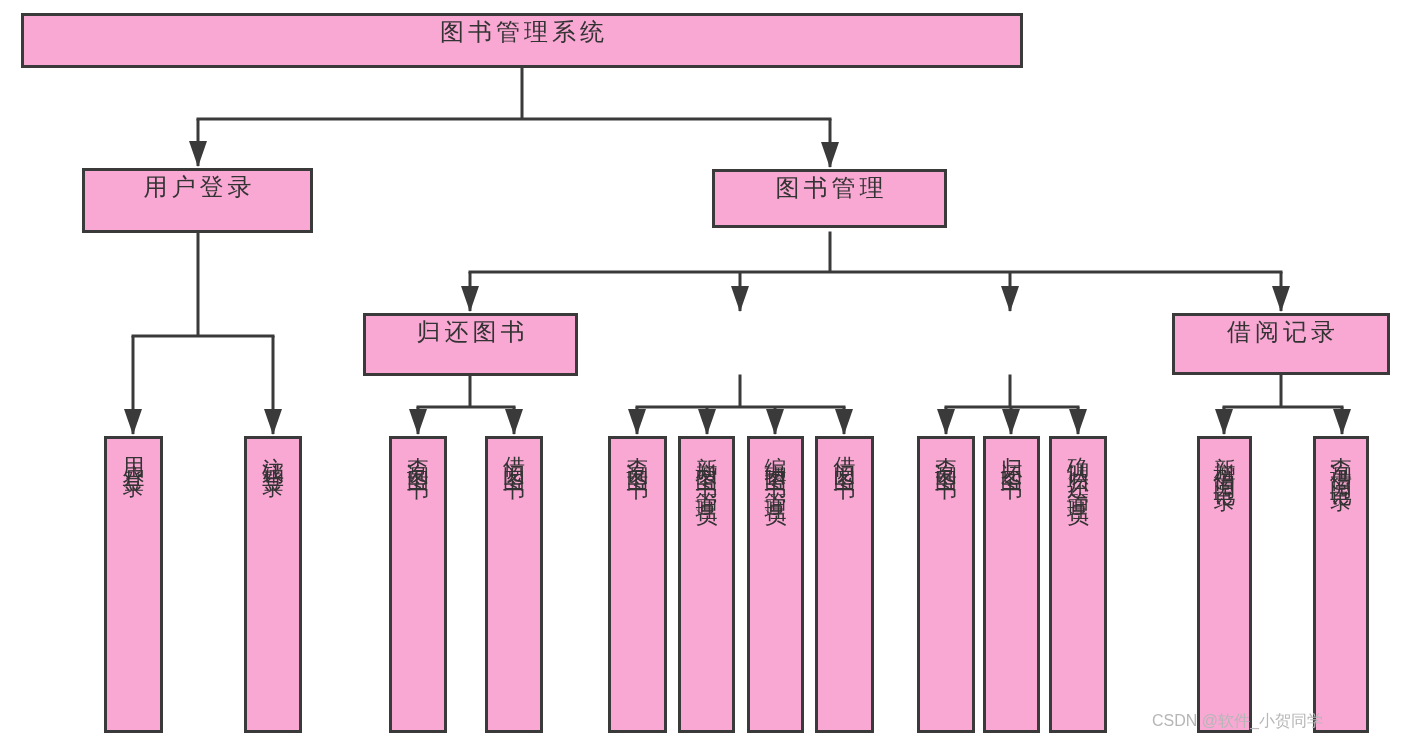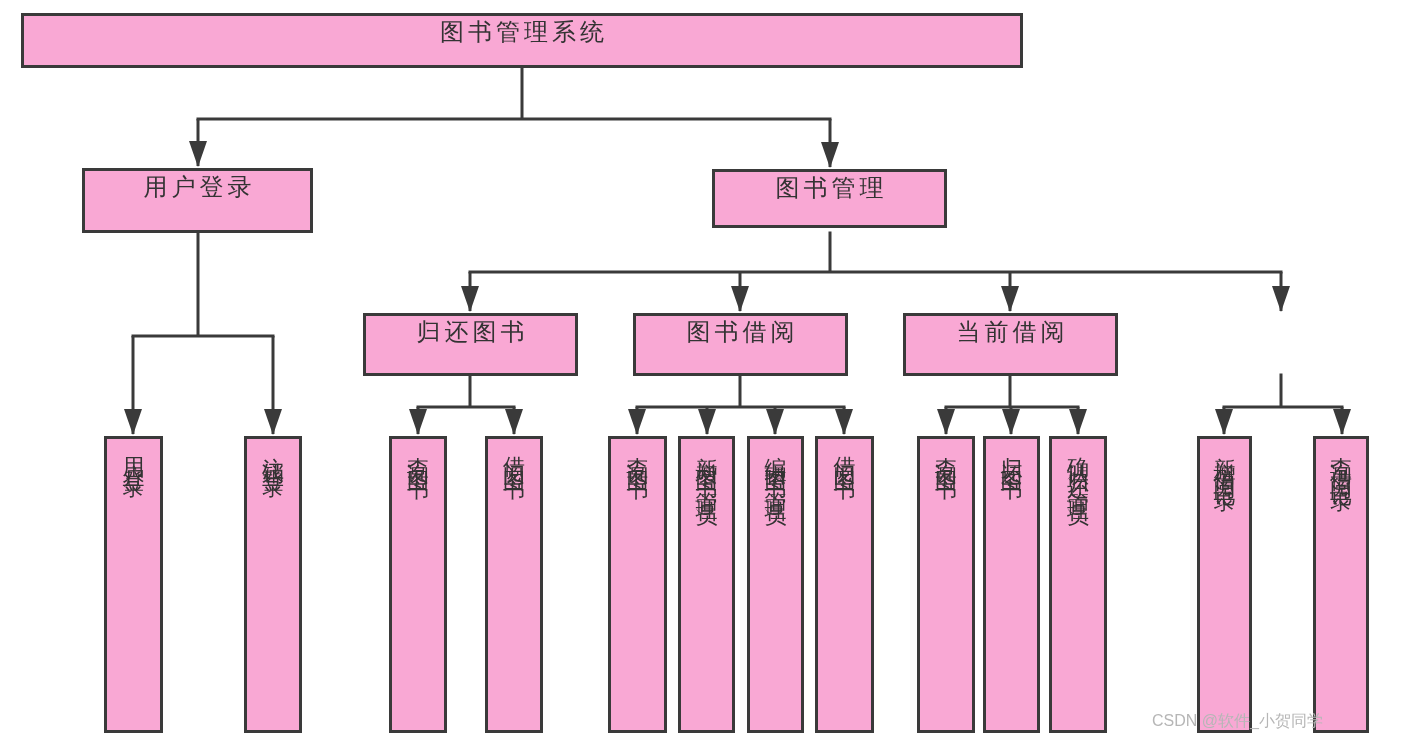--- a/index.html
+++ b/index.html
@@ -112,25 +112,22 @@
   <div class="box" style="left:82px;top:168px;width:231px;height:65px;">
     <span class="hlabel">用户登录</span>
   </div>
   <div class="box" style="left:712px;top:169px;width:235px;height:59px;">
     <span class="hlabel">图书管理</span>
   </div>
 
   <div class="box" style="left:363px;top:313px;width:215px;height:63px;">
     <span class="hlabel">归还图书</span>
   </div>
-  <div class="box" style="left:633px;top:313px;width:215px;height:63px;">
-    <span class="hlabel">图书借阅</span>
-  </div>
-  <div class="box" style="left:903px;top:313px;width:215px;height:63px;">
-    <span class="hlabel">当前借阅</span>
+  <div class="box" style="left:1172px;top:313px;width:218px;height:62px;">
+    <span class="hlabel">借阅记录</span>
   </div>
 
   <div class="box leaf" style="left:104px;top:436px;width:59px;height:297px;">
     <span class="vlabel">用户登录</span>
   </div>
   <div class="box leaf" style="left:244px;top:436px;width:58px;height:297px;">
     <span class="vlabel">注销登录</span>
   </div>
 
   <div class="box leaf" style="left:389px;top:436px;width:58px;height:297px;">

